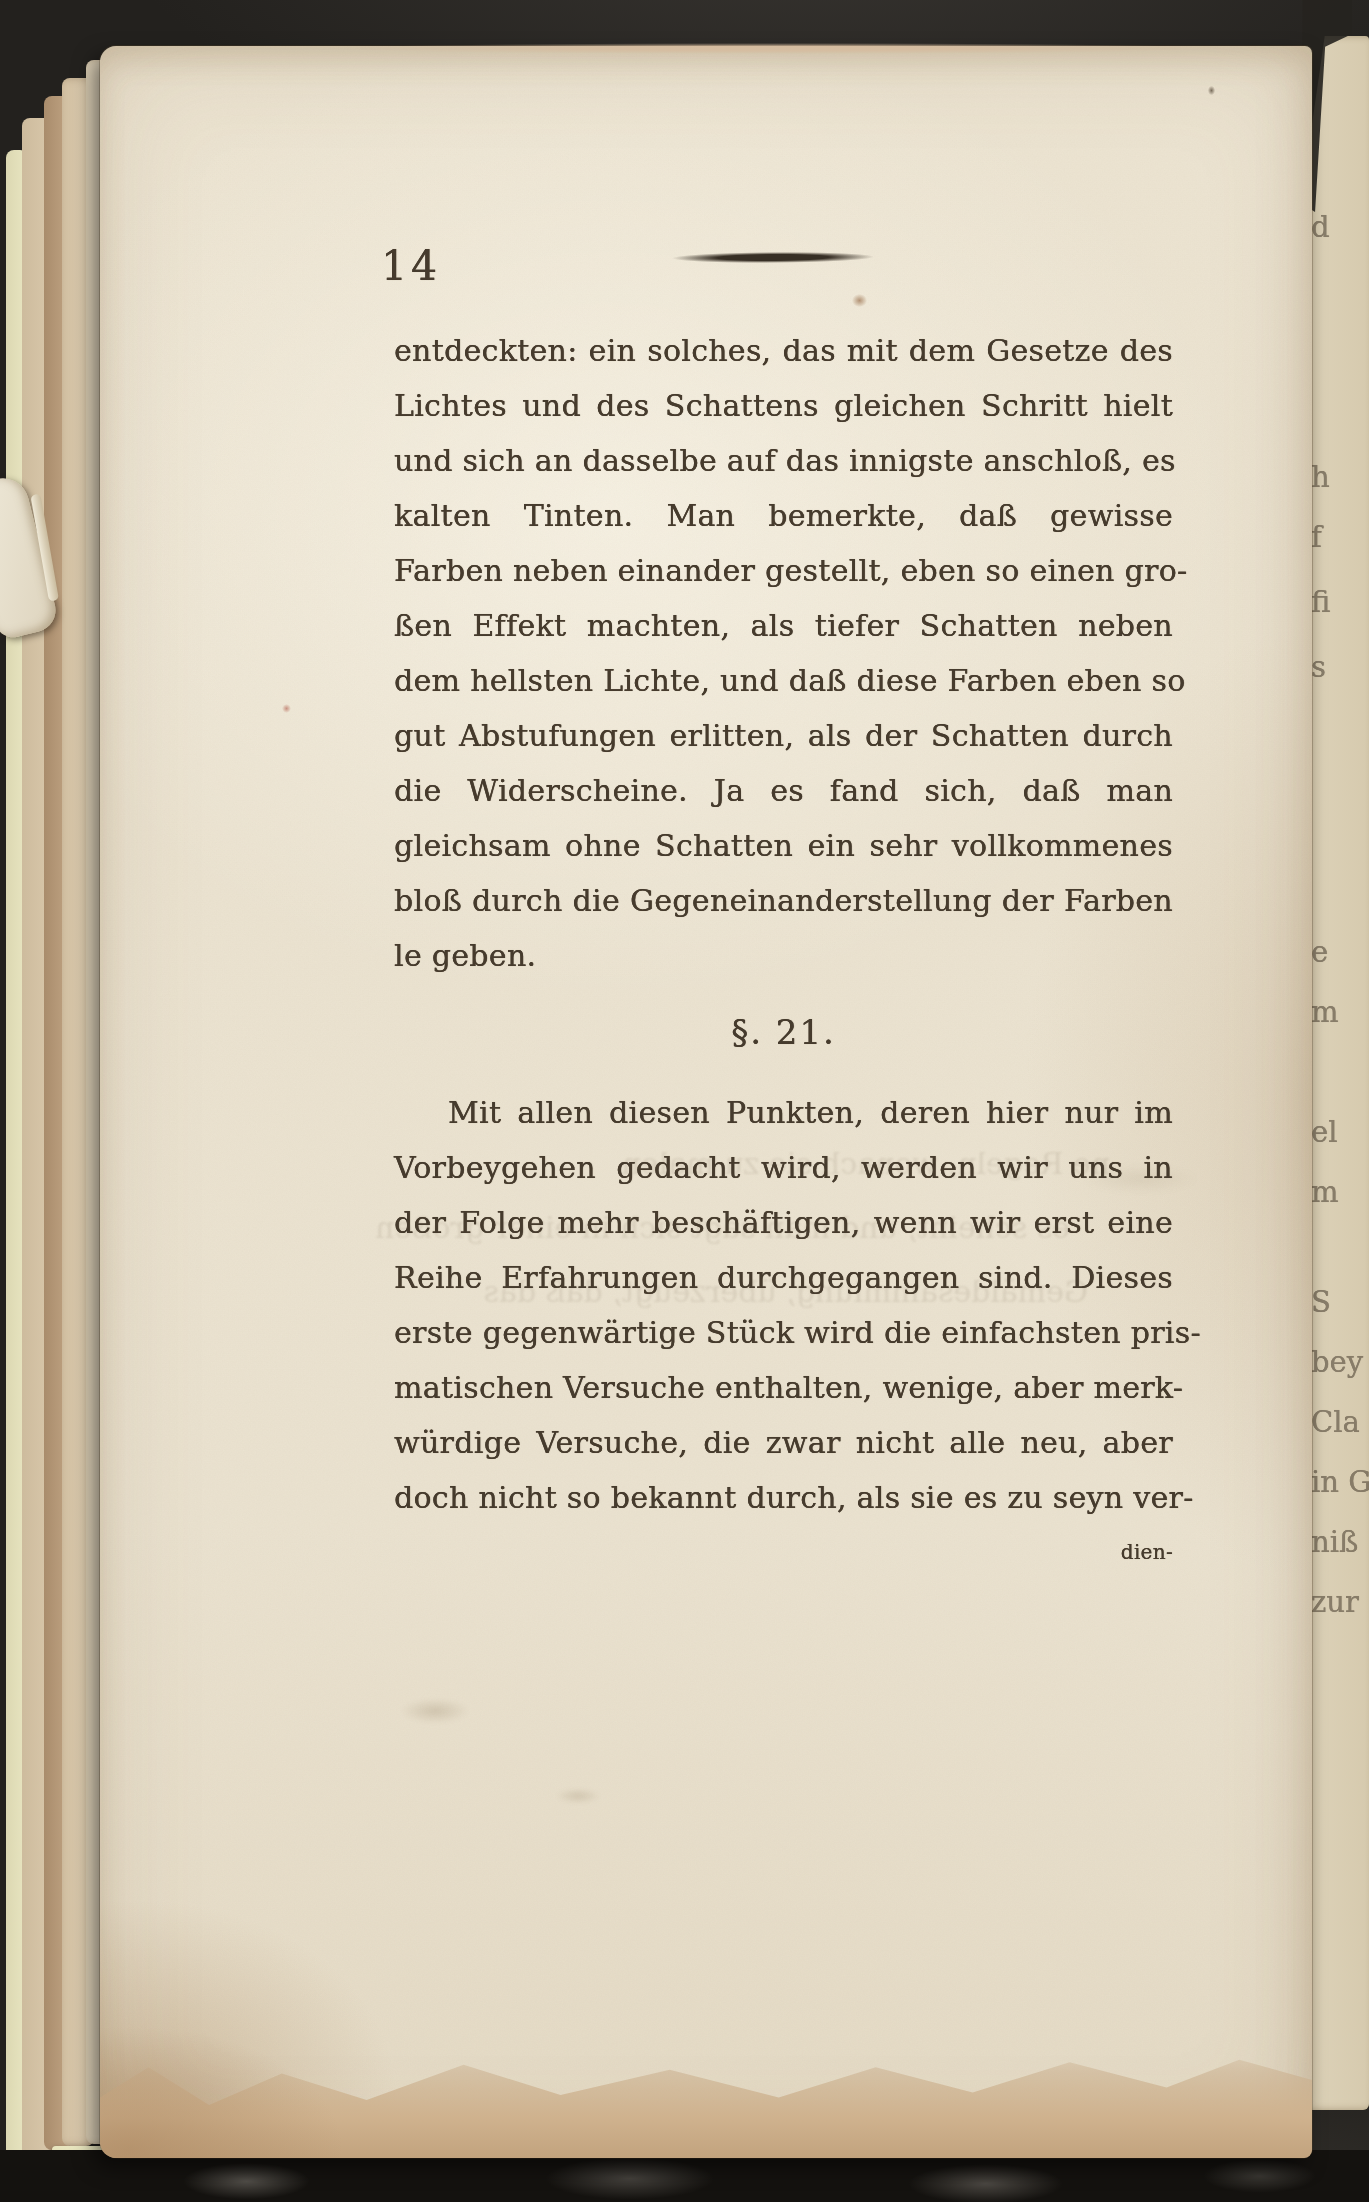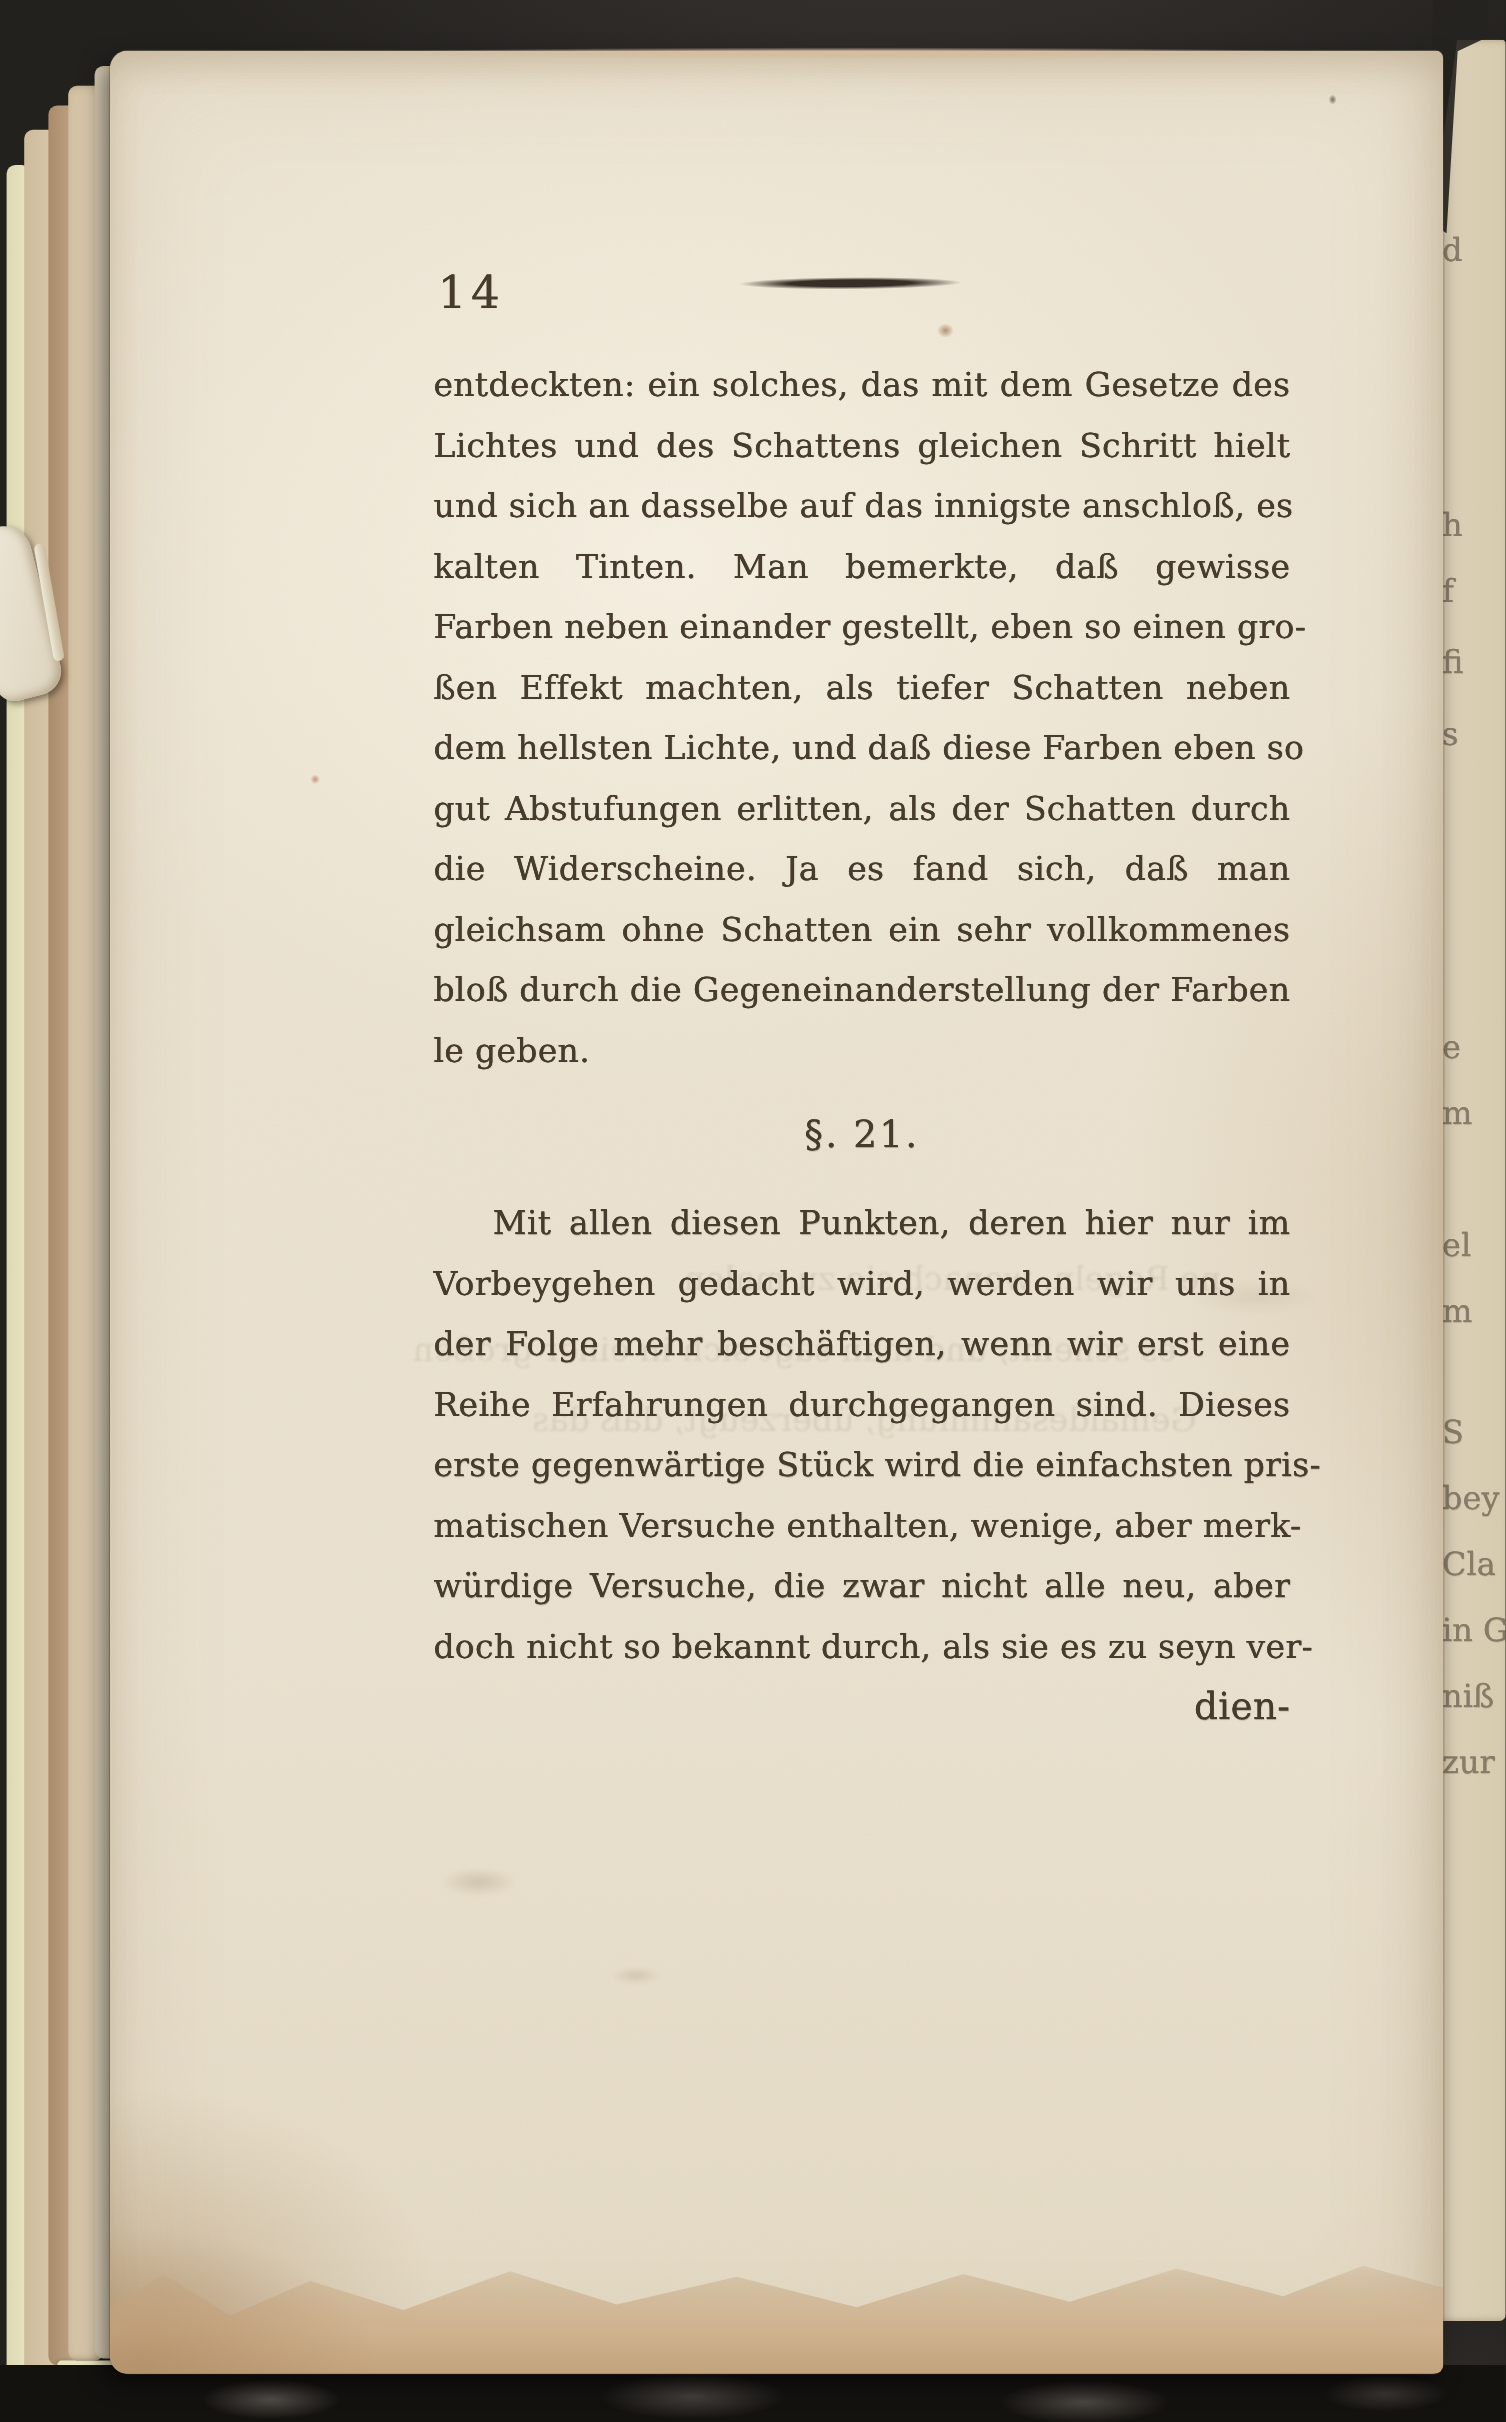--- a/index.html
+++ b/index.html
@@ -54,31 +54,31 @@
   .page-tex{position:absolute;inset:0;width:100%;height:100%;opacity:.06;mix-blend-mode:multiply;border-radius:inherit;pointer-events:none;}
   .top-sliver{position:absolute;left:230px;top:-3px;width:900px;height:11px;background:radial-gradient(50% 50% at 50% 50%, #d6bc9f 40%, rgba(214,188,159,0) 100%);opacity:.85;}
   .deckle{position:absolute;left:0;right:0;bottom:0;height:126px;
     background:linear-gradient(180deg, rgba(197,168,132,0) 0%, rgba(201,174,140,.55) 32%, #cfb28e 68%, #c2a37e 100%);
     clip-path:polygon(0 52%,4% 28%,9% 58%,15% 33%,22% 54%,30% 26%,38% 50%,47% 30%,56% 52%,64% 28%,72% 48%,80% 24%,88% 44%,94% 22%,100% 38%,100% 100%,0 100%);
     border-radius:0 0 8px 16px;}
   .corner-wear{position:absolute;left:0;bottom:0;width:360px;height:220px;
     background:radial-gradient(85% 80% at 8% 96%, rgba(168,131,92,.55) 0%, rgba(168,131,92,0) 70%);border-radius:0 0 0 16px;}
   
   .ink{color:var(--ink,#463b2d);text-shadow:0 0 .6px currentColor, .4px .4px .7px rgba(70,56,40,.35);}
-  .page-number{position:absolute;left:298px;top:196px;font-size:41px;letter-spacing:4px;}
+  .page-number{position:absolute;left:281px;top:196px;font-size:41px;letter-spacing:4px;}
   .head-rule{position:absolute;left:572px;top:206px;width:202px;height:11px;
     background:radial-gradient(50% 50% at 50% 50%, #37ault 0, transparent);
     background:radial-gradient(ellipse 50% 50% at 50% 50%, #372f25 55%, rgba(55,47,37,0) 100%);
     transform:rotate(-.4deg);}
   .textblock{position:absolute;left:294px;top:277px;width:779px;font-size:30px;}
   .tline{height:55px;line-height:55px;text-align:justify;text-align-last:justify;white-space:nowrap;letter-spacing:.3px;}
   .para1 .tline:last-child{text-align-last:left;}
   .para2 .tline:first-child{padding-left:54px;}
   .heading{height:55px;line-height:55px;margin-top:22px;text-align:center;font-size:34px;letter-spacing:2px;}
-  .catchline{height:55px;line-height:55px;margin-top:0;text-align:right;font-size:34px;letter-spacing:.3px;}
+  .catchline{height:55px;line-height:55px;margin-top:0;text-align:right;font-size:20px;letter-spacing:.3px;}
   .para2{margin-top:25px;}
   
   .ghosts{position:absolute;left:330px;top:1092px;width:640px;height:240px;pointer-events:none;}
   .ghost-line{position:absolute;left:0;width:100%;font-size:30px;color:#6d5e49;opacity:.13;filter:blur(1.2px);transform:scaleX(-1);white-space:nowrap;}
   .ghost-line:nth-child(1){top:8px;left:40px;}
   .ghost-line:nth-child(2){top:72px;}
   .ghost-line:nth-child(3){top:136px;left:18px;}
   
   .stain{position:absolute;border-radius:50%;pointer-events:none;}
   .st1{left:752px;top:248px;width:15px;height:13px;background:radial-gradient(#8a5a33,rgba(138,90,51,0) 72%);opacity:.6;}

